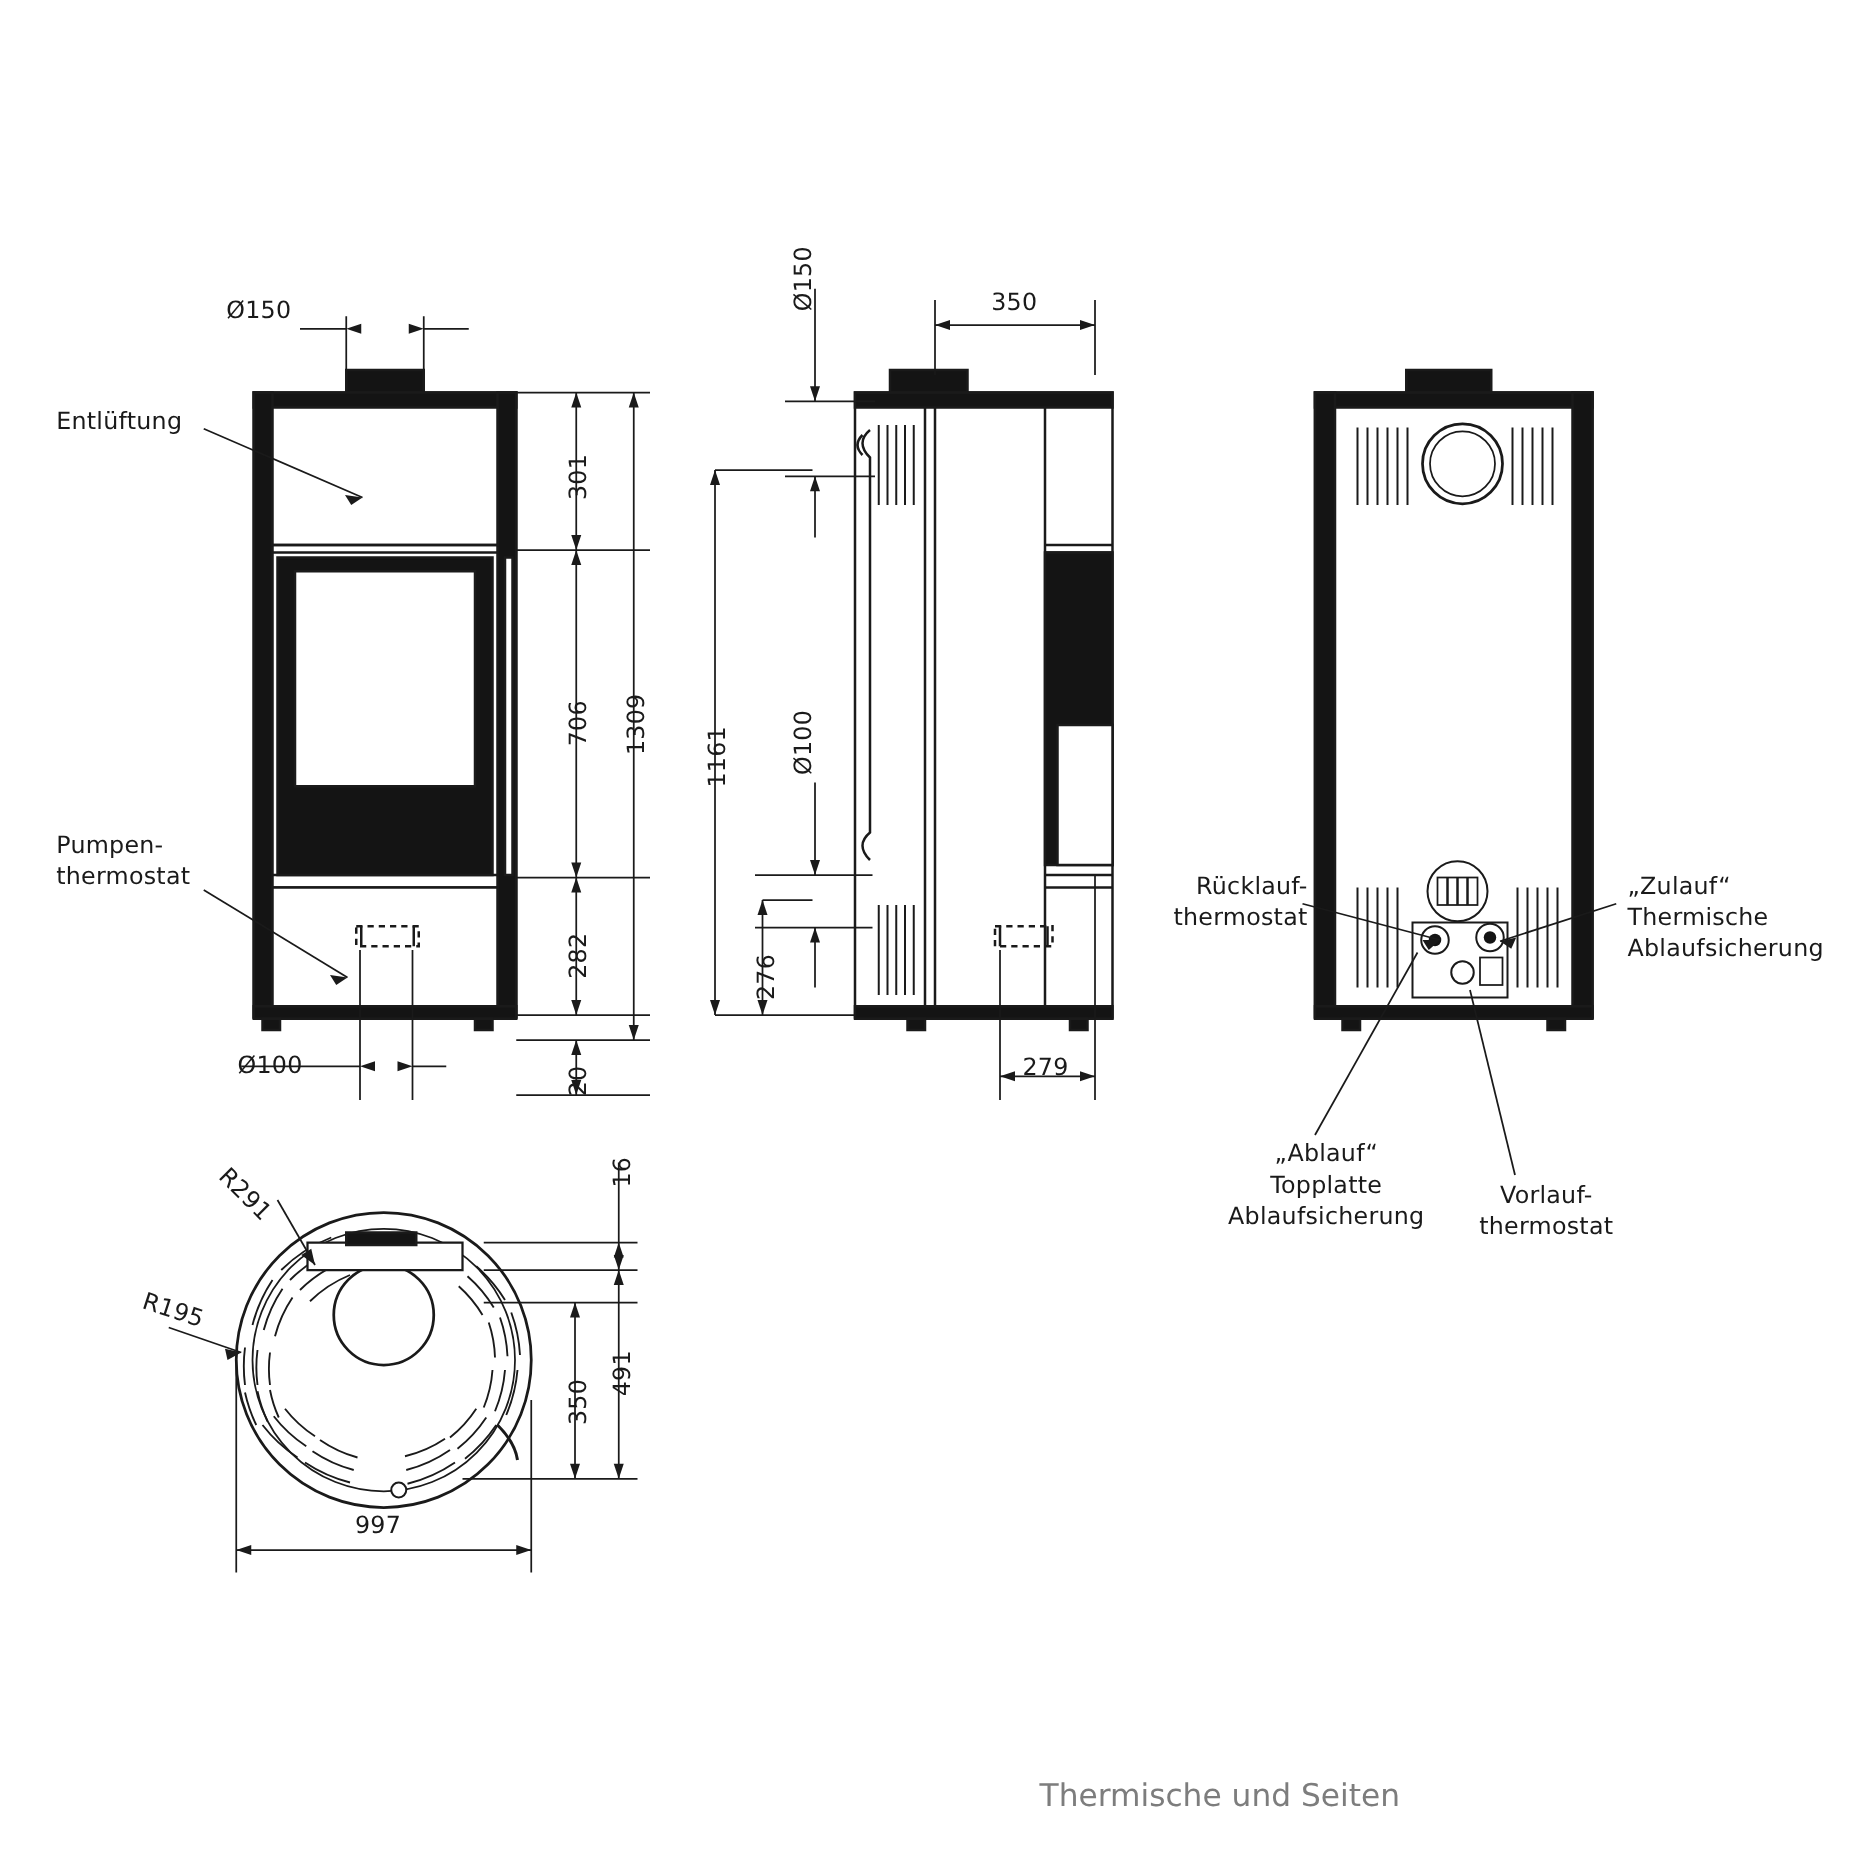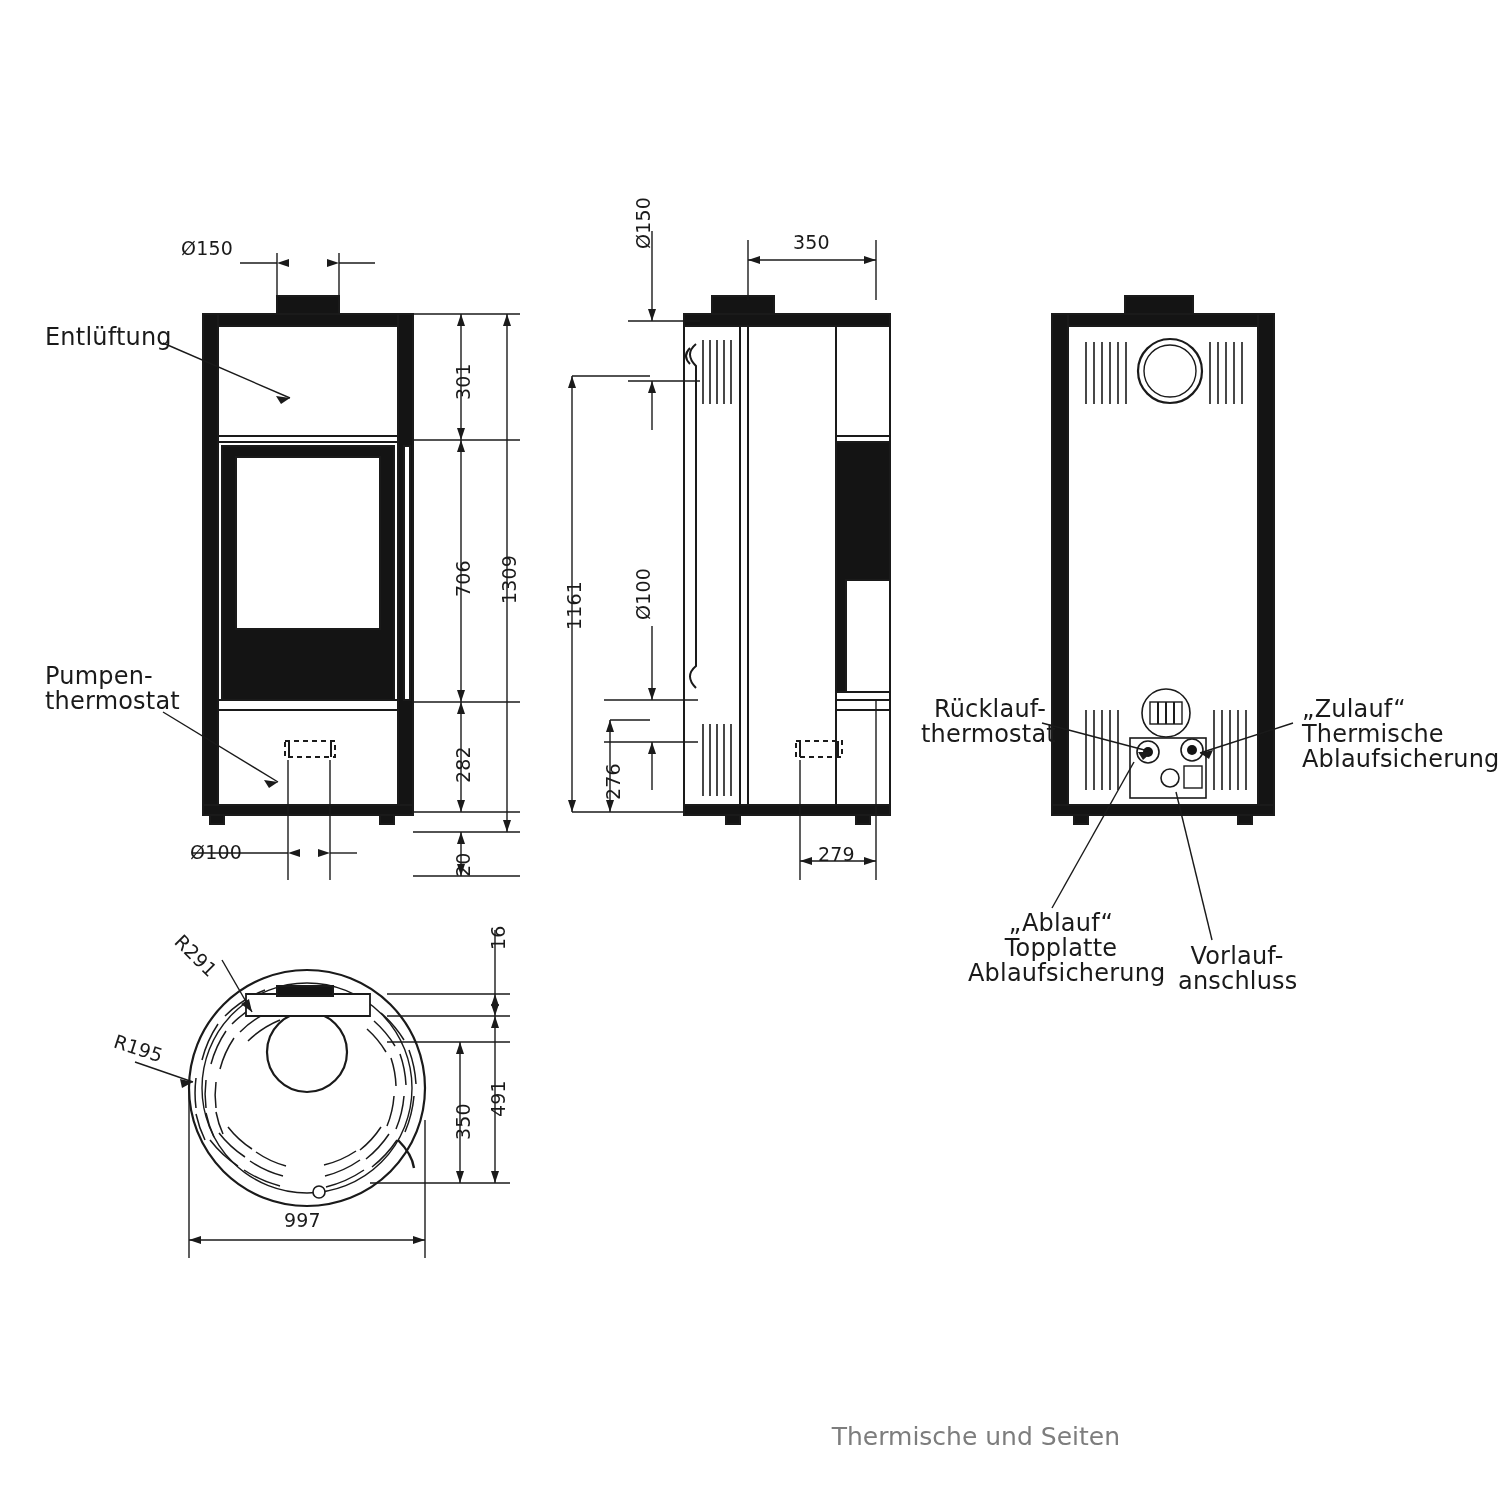--- a/index.html
+++ b/index.html
@@ -15,21 +15,21 @@
     color: #1a1a1a;
     overflow: hidden;
   }
   #sheet {
     position: absolute;
     left: 0; top: 0;
     width: 1208px; height: 1500px;
   }
   .lbl {
     position: absolute;
-    font-size: 24px;
+    font-size: 19px;
     line-height: 25px;
     color: #1a1a1a;
     white-space: pre;
     letter-spacing: 0.2px;
   }
   .dim {
     position: absolute;
     font-size: 19px;
     line-height: 22px;
     color: #1a1a1a;
@@ -411,21 +411,21 @@
 
   <div class="lbl" style="left:921px; top:697px; text-align:right; width:125px;">Rücklauf-
 thermostat</div>
   <div class="lbl" style="left:1302px; top:697px;">„Zulauf“
 Thermische
 Ablaufsicherung</div>
   <div class="lbl" style="left:968px; top:911px; text-align:center; width:186px;">„Ablauf“
 Topplatte
 Ablaufsicherung</div>
   <div class="lbl" style="left:1178px; top:944px; text-align:center; width:118px;">Vorlauf-
-anschluss</div>
+thermostat</div>
 
   <div class="dim" style="left:186px; top:930px; transform:rotate(45deg); transform-origin:left top;">R291</div>
   <div class="dim" style="left:118px; top:1030px; transform:rotate(18deg); transform-origin:left top;">R195</div>
   <div class="dim rot90" style="left:487px; top:950px;">16</div>
   <div class="dim rot90" style="left:487px; top:1117px;">491</div>
   <div class="dim rot90" style="left:452px; top:1140px;">350</div>
   <div class="dim" style="left:284px; top:1209px;">997</div>
 
   <div class="footer">
     <div>Thermische und Seiten</div>

